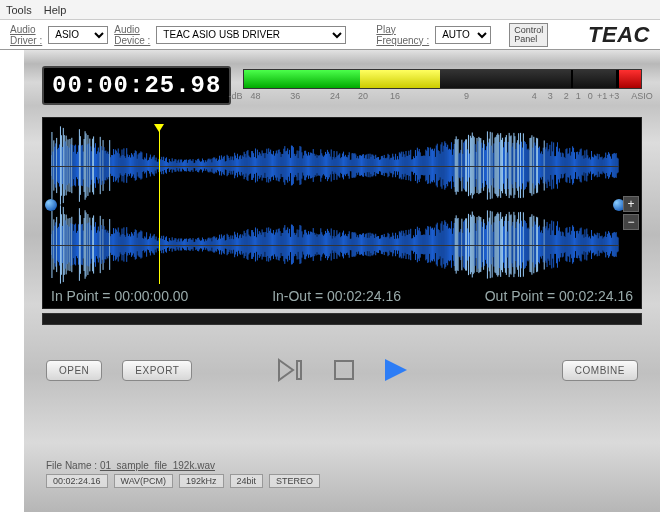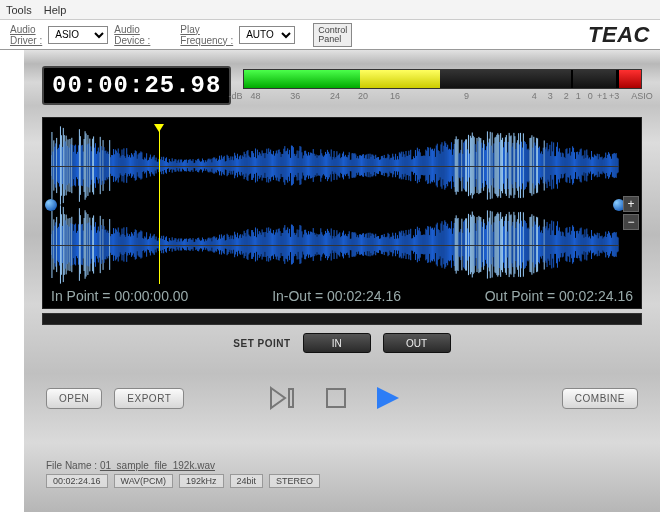--- a/index.html
+++ b/index.html
@@ -30,21 +30,21 @@
   .playhead{position:absolute;top:0;bottom:0;width:1px;background:#ff0;}
   .playhead-tri{position:absolute;top:-2px;left:-5px;width:0;height:0;border-left:5px solid transparent;border-right:5px solid transparent;border-top:8px solid #ff0;}
   .handle{position:absolute;width:12px;height:12px;border-radius:50%;background:radial-gradient(circle at 30% 30%,#8cf,#04a);top:50%;transform:translateY(-50%);}
   .zoom-btns{position:absolute;right:2px;top:50%;transform:translateY(-50%);display:flex;flex-direction:column;gap:2px;}
   .zbtn{width:16px;height:16px;background:#444;color:#eee;font-size:12px;line-height:14px;text-align:center;border:1px solid #666;cursor:default;}
   .wave-info{position:absolute;left:8px;right:8px;bottom:4px;display:flex;justify-content:space-between;font-size:14px;color:#9aa;}
   .scrub{margin:2px 18px 0 18px;height:12px;background:#1a1a1a;border:1px solid #333;}
   .setpoint-row{display:flex;align-items:center;justify-content:center;gap:12px;margin-top:8px;font-size:11px;color:#ddd;}
   .sp-label{color:#333;font-weight:bold;font-size:10px;letter-spacing:0.5px;}
   .pill{background:linear-gradient(180deg,#555,#2a2a2a);color:#eee;border:1px solid #111;border-radius:3px;width:68px;height:20px;font-size:10px;display:flex;align-items:center;justify-content:center;cursor:default;}
-  .transport-row{display:flex;align-items:center;margin-top:32px;padding:0 22px;gap:12px;}
+  .transport-row{display:flex;align-items:center;margin-top:32px;padding:0 22px;gap:20px;}
   .sbtn{background:linear-gradient(180deg,#fafafa,#d7d7d7);border:1px solid #888;border-radius:4px;font-size:10px;padding:4px 12px;color:#555;cursor:default;letter-spacing:0.5px;}
   .transport{display:flex;gap:22px;align-items:center;margin:0 auto;}
   .ticon{width:30px;height:26px;display:flex;align-items:center;justify-content:center;cursor:default;}
   .fileinfo{position:absolute;left:22px;bottom:24px;font-size:10px;color:#555;}
   .fileinfo .fn{margin-bottom:3px;}
   .chips{display:flex;gap:6px;}
   .chip{border:1px solid #999;background:rgba(255,255,255,0.4);padding:1px 6px;font-size:9px;color:#444;}
   svg{display:block;}
 </style>
 </head>
@@ -52,20 +52,21 @@
 
 <div class="menubar">
   <span class="menu-item">Tools</span>
   <span class="menu-item">Help</span>
 </div>
 
 <div class="toolbar">
   <div class="tlabel">Audio<br>Driver :</div>
   <select class="combo" style="width:60px"><option>ASIO</option></select>
   <div class="tlabel">Audio<br>Device :</div>
+  <select class="combo" style="width:190px"><option>TEAC ASIO USB DRIVER</option></select>
   <div style="width:18px"></div>
   <div class="tlabel">Play<br>Frequency :</div>
   <select class="combo" style="width:56px"><option>AUTO</option></select>
   <div style="width:6px"></div>
   <div class="btn-ctrl">Control<br>Panel</div>
   <div class="brand">TEAC</div>
 </div>
 
 <div class="brushed">
 
@@ -1322,25 +1323,20 @@
       <div class="zbtn">−</div>
     </div>
     <div class="wave-info">
       <span><span>In Point = </span><span>00:00:00.00</span></span>
       <span><span>In-Out = </span><span>00:02:24.16</span></span>
       <span><span>Out Point = </span><span>00:02:24.16</span></span>
     </div>
   </div>
   <div class="scrub"></div>
 
-  <div class="setpoint-row">
-    <span class="sp-label">SET POINT</span>
-    <div class="pill">IN</div>
-    <div class="pill">OUT</div>
-  </div>
 
   <div class="transport-row">
     <div class="sbtn">OPEN</div>
     <div class="sbtn">EXPORT</div>
     <div class="transport">
       <div class="ticon">
         <svg width="30" height="24">
             <polygon points="2,2 16,12 2,22" fill="none" stroke="#777" stroke-width="2"></polygon>
             <rect x="20" y="3" width="4" height="18" fill="none" stroke="#777" stroke-width="2"></rect>
           </svg>

